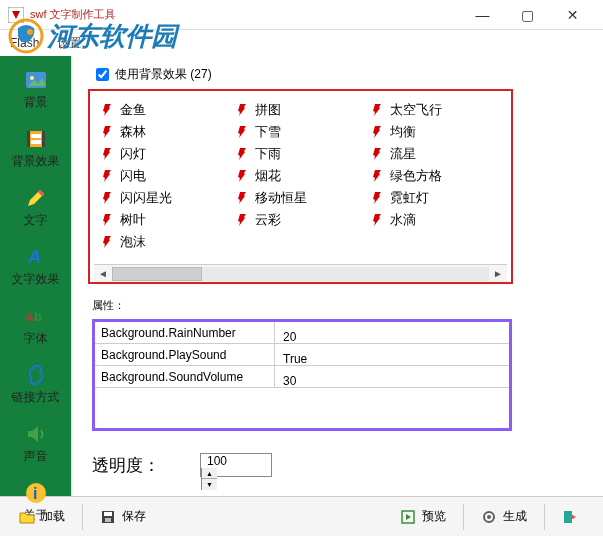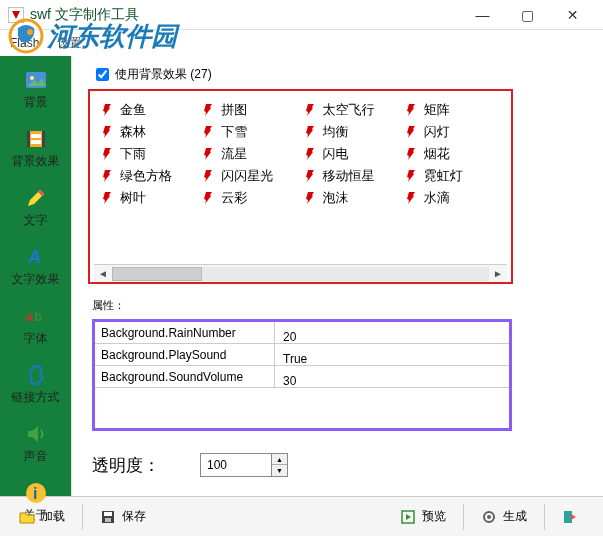--- a/index.html
+++ b/index.html
@@ -1,52 +1,52 @@
 <!DOCTYPE html>
 <html><head>
 <meta charset="utf-8">
 <style>
 * { box-sizing: border-box; margin: 0; padding: 0; }
 body { font-family: "Microsoft YaHei", SimSun, sans-serif; font-size: 12px; background: #fff; width: 603px; height: 540px; position: relative; overflow: hidden; }
 .titlebar { height: 30px; border-bottom: 1px solid #ddd; display: flex; align-items: center; padding: 0 8px; background: #fff; }
 .titlebar .app-icon { width: 16px; height: 16px; margin-right: 6px; }
-.titlebar .title-text { flex: 1; font-size: 14px; color: #14532d; }
+.titlebar .title-text { flex: 1; font-size: 11px; color: #b91c1c; }
 .titlebar .win-btn { width: 45px; height: 30px; display: flex; align-items: center; justify-content: center; color: #333; font-size: 14px; }
 .watermark { position: absolute; top: 18px; left: 8px; z-index: 5; pointer-events: none; }
 .wm-logo { width: 36px; height: 36px; display: inline-block; vertical-align: middle; }
 .wm-text1 { color: #1b7cb8; font-size: 26px; font-weight: bold; font-style: italic; vertical-align: middle; text-shadow: 0 0 1px rgba(255,255,255,0.8); }
 .wm-text2 { color: #8bc540; font-size: 14px; position: absolute; top: 36px; left: 4px; letter-spacing: 1px; }
 .menubar { height: 26px; display: flex; align-items: center; padding: 0 10px; font-size: 12px; color: #333; }
 .menubar span { margin-right: 18px; }
 .body-area { display: flex; height: 440px; }
 .sidebar { width: 72px; border-right: 1px solid #e0e0e0; padding-top: 8px; display: flex; flex-direction: column; align-items: center; background: #15803d; }
 .side-item { width: 62px; text-align: center; margin-bottom: 8px; padding: 4px 0; }
 .side-item .ico { width: 24px; height: 24px; margin: 0 auto 2px; display: flex; align-items: center; justify-content: center; }
 .side-item .lbl { font-size: 12px; color: #222; }
 .content { flex: 1; padding: 10px 14px; position: relative; }
 .chkrow { display: flex; align-items: center; margin-bottom: 6px; padding-left: 10px; }
 .chkrow input { margin-right: 6px; }
 .effects-box { border: 2px solid #d92020; height: 195px; width: 425px; margin-left: 2px; background: #fff; padding: 6px 4px 0 4px; position: relative; display: flex; flex-direction: column; }
-.effects-grid { flex: 1; display: grid; grid-template-columns: repeat(4, 1fr); grid-auto-rows: 22px; gap: 0px 4px; padding: 2px 6px; }
+.effects-grid { flex: 1; display: grid; grid-template-columns: repeat(3, 1fr); grid-auto-rows: 22px; gap: 0px 4px; padding: 2px 6px; }
 .eff-item { display: flex; align-items: center; font-size: 13px; color: #000; }
 .eff-ico { width: 14px; height: 14px; margin-right: 6px; }
 .hscroll { height: 18px; border-top: 1px solid #ccc; display: flex; align-items: center; background: #f5f5f5; }
 .hscroll .ar { width: 18px; text-align: center; color: #555; font-size: 10px; }
 .hscroll .track { flex: 1; height: 14px; background: #e9e9e9; position: relative; }
 .hscroll .thumb { position: absolute; left: 0; width: 90px; height: 100%; background: #cfcfcf; border: 1px solid #b8b8b8; }
 .prop-label { margin: 14px 0 6px 6px; font-size: 11px; }
 .prop-table { border: 3px solid #8b5cf6; width: 420px; margin-left: 6px; background: #fff; }
 .prop-row { display: flex; border-bottom: 1px solid #ccc; height: 22px; align-items: center; }
 .prop-row:last-child { border-bottom: none; }
 .prop-key { width: 180px; padding-left: 6px; border-right: 1px solid #ccc; font-size: 12px; height: 100%; display: flex; align-items: center; }
 .prop-val { flex: 1; padding-left: 8px; font-size: 12px; margin-top: 8px; }
 .prop-empty { height: 40px; }
 .opacity-row { display: flex; align-items: center; margin: 22px 0 0 6px; }
 .opacity-row .olbl { font-size: 17px; margin-right: 40px; }
-.spin { display: flex; align-items: flex-start; border: 1px solid #888; height: 24px; }
+.spin { display: flex; align-items: flex-start; border: 1px solid #888; height: 24px; flex-direction: column; }
 .spin input { width: 70px; border: none; padding: 0 6px; font-size: 12px; height: 100%; outline: none; }
 .spin .btns { width: 16px; border-left: 1px solid #888; display: flex; flex-direction: column; }
 .spin .b { height: 11px; font-size: 7px; line-height: 11px; text-align: center; background: #f0f0f0; border-bottom: 1px solid #aaa; }
 .spin .b:last-child { border-bottom: none; }
 .footer { height: 40px; border-top: 1px solid #ccc; display: flex; align-items: center; padding: 0 10px; background: #f5f5f5; gap: 4px; }
 .f-btn { display: flex; align-items: center; padding: 4px 8px; border: 1px solid transparent; font-size: 12px; }
 .f-btn .fi { width: 16px; height: 16px; margin-right: 6px; }
 .f-sep { width: 1px; height: 26px; background: #ccc; margin: 0 4px; }
 .f-spacer { flex: 1; }
 
@@ -186,27 +186,20 @@
               <rect width="14" height="14" fill="#fff"></rect>
               <path class="flash-f" d="M5 1 L11 1 Q8 5 10 5 L4 13 Q6 8 3 8 Z"></path>
             </svg>
             <span>太空飞行</span>
           </div>
           <div class="eff-item">
             <svg class="eff-ico" viewBox="0 0 14 14">
               <rect width="14" height="14" fill="#fff"></rect>
               <path class="flash-f" d="M5 1 L11 1 Q8 5 10 5 L4 13 Q6 8 3 8 Z"></path>
             </svg>
-            <span>矩阵</span>
-          </div>
-          <div class="eff-item">
-            <svg class="eff-ico" viewBox="0 0 14 14">
-              <rect width="14" height="14" fill="#fff"></rect>
-              <path class="flash-f" d="M5 1 L11 1 Q8 5 10 5 L4 13 Q6 8 3 8 Z"></path>
-            </svg>
             <span>森林</span>
           </div>
           <div class="eff-item">
             <svg class="eff-ico" viewBox="0 0 14 14">
               <rect width="14" height="14" fill="#fff"></rect>
               <path class="flash-f" d="M5 1 L11 1 Q8 5 10 5 L4 13 Q6 8 3 8 Z"></path>
             </svg>
             <span>下雪</span>
           </div>
           <div class="eff-item">
@@ -291,28 +284,28 @@
               <rect width="14" height="14" fill="#fff"></rect>
               <path class="flash-f" d="M5 1 L11 1 Q8 5 10 5 L4 13 Q6 8 3 8 Z"></path>
             </svg>
             <span>云彩</span>
           </div>
           <div class="eff-item">
             <svg class="eff-ico" viewBox="0 0 14 14">
               <rect width="14" height="14" fill="#fff"></rect>
               <path class="flash-f" d="M5 1 L11 1 Q8 5 10 5 L4 13 Q6 8 3 8 Z"></path>
             </svg>
+            <span>水滴</span>
+          </div>
+          <div class="eff-item">
+            <svg class="eff-ico" viewBox="0 0 14 14">
+              <rect width="14" height="14" fill="#fff"></rect>
+              <path class="flash-f" d="M5 1 L11 1 Q8 5 10 5 L4 13 Q6 8 3 8 Z"></path>
+            </svg>
             <span>泡沫</span>
-          </div>
-          <div class="eff-item">
-            <svg class="eff-ico" viewBox="0 0 14 14">
-              <rect width="14" height="14" fill="#fff"></rect>
-              <path class="flash-f" d="M5 1 L11 1 Q8 5 10 5 L4 13 Q6 8 3 8 Z"></path>
-            </svg>
-            <span>水滴</span>
           </div>
           <div class="eff-item"></div>
         </div>
       <div class="hscroll">
         <div class="ar">◄</div>
         <div class="track">
             <div class="thumb"></div>
           </div>
         <div class="ar">►</div>
       </div>

